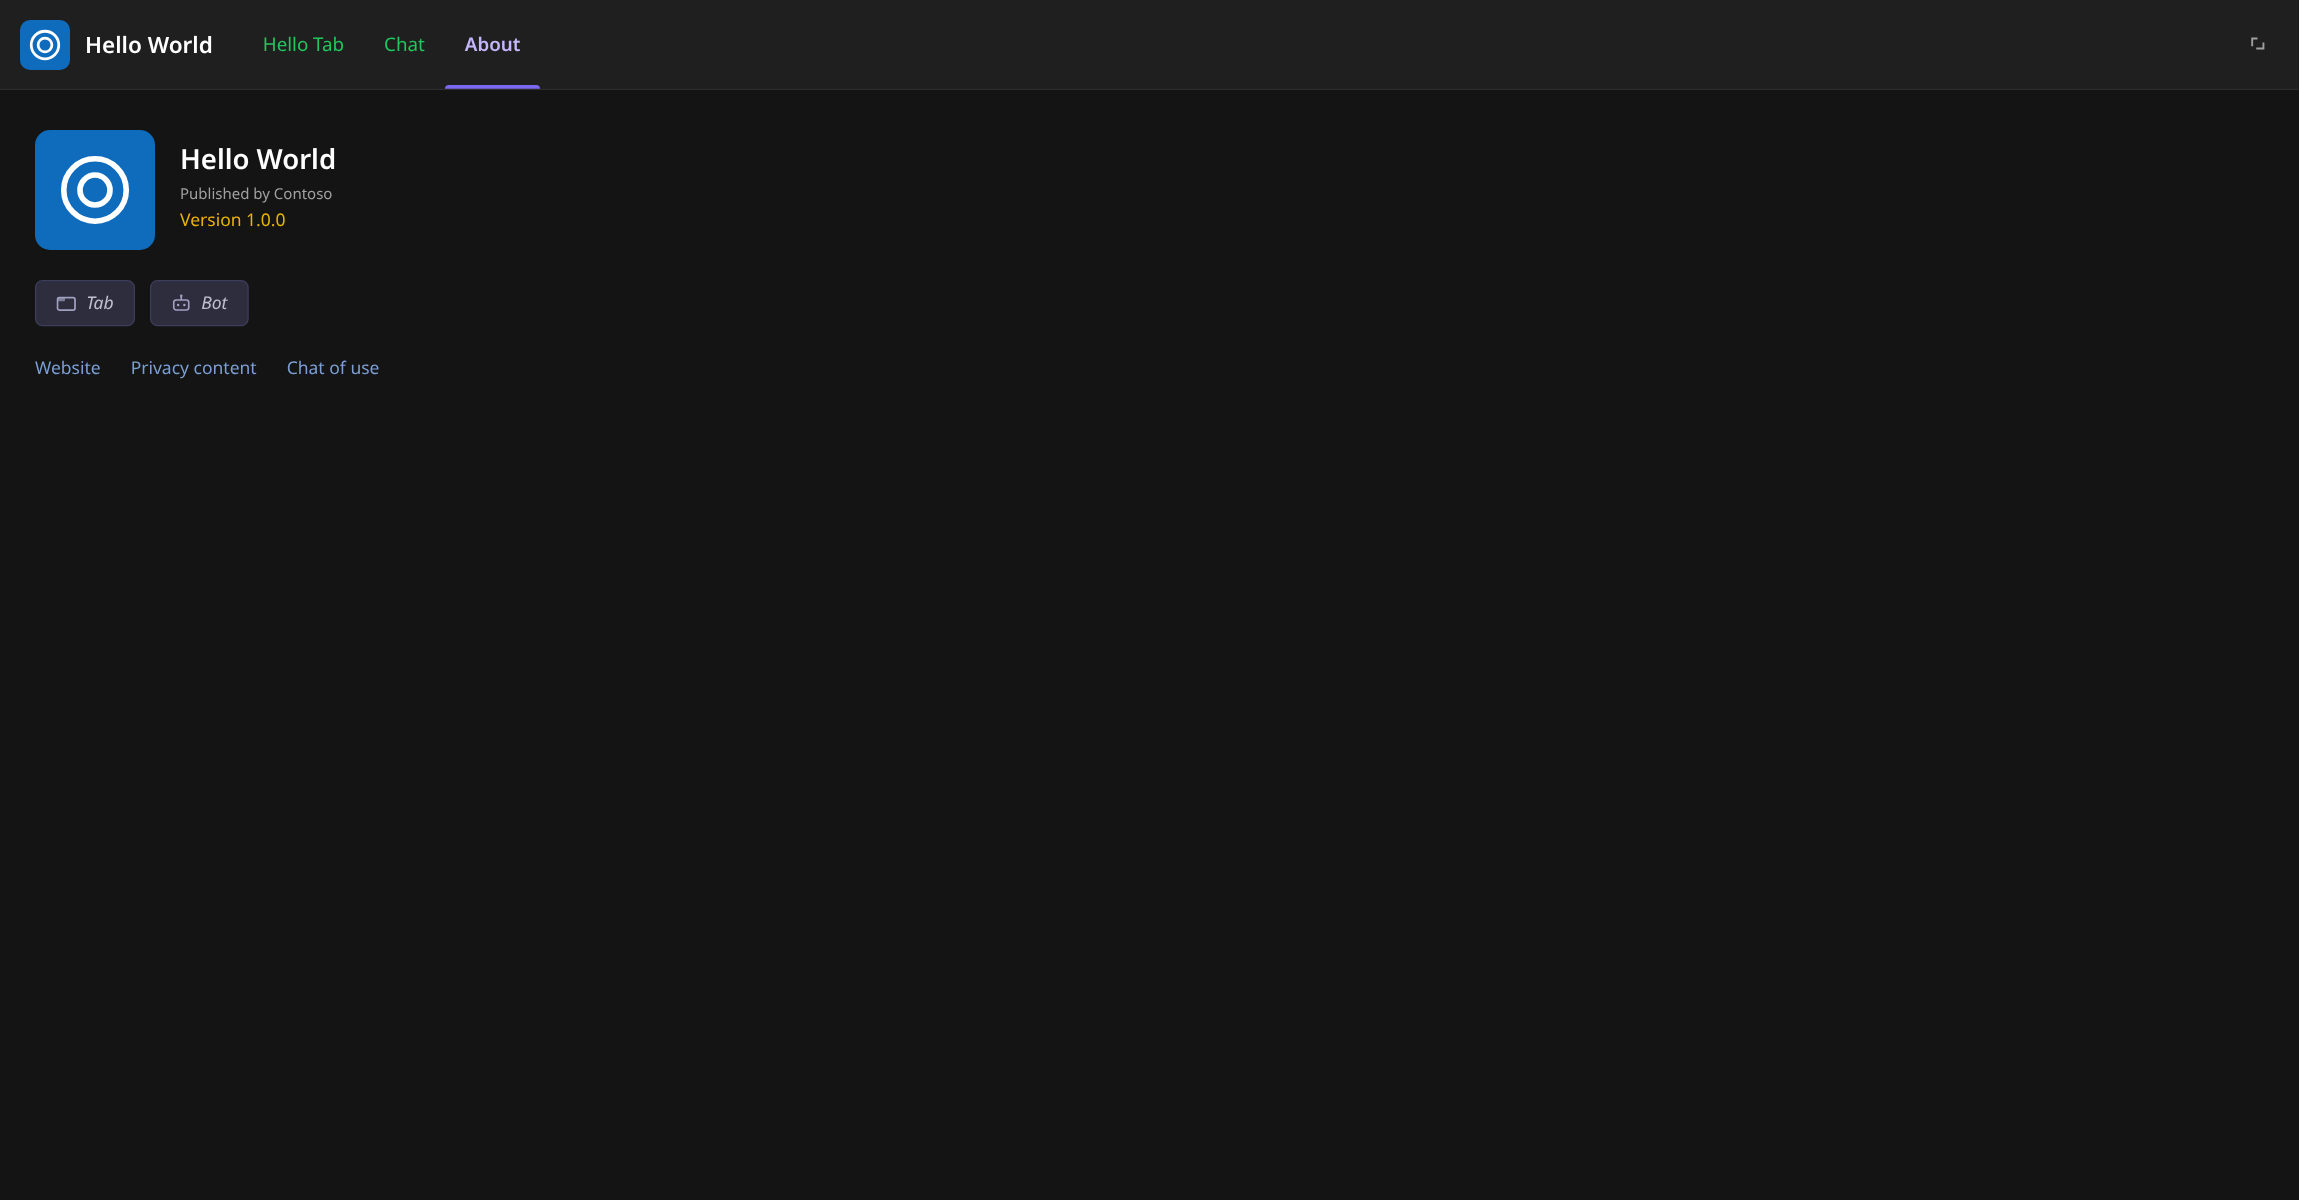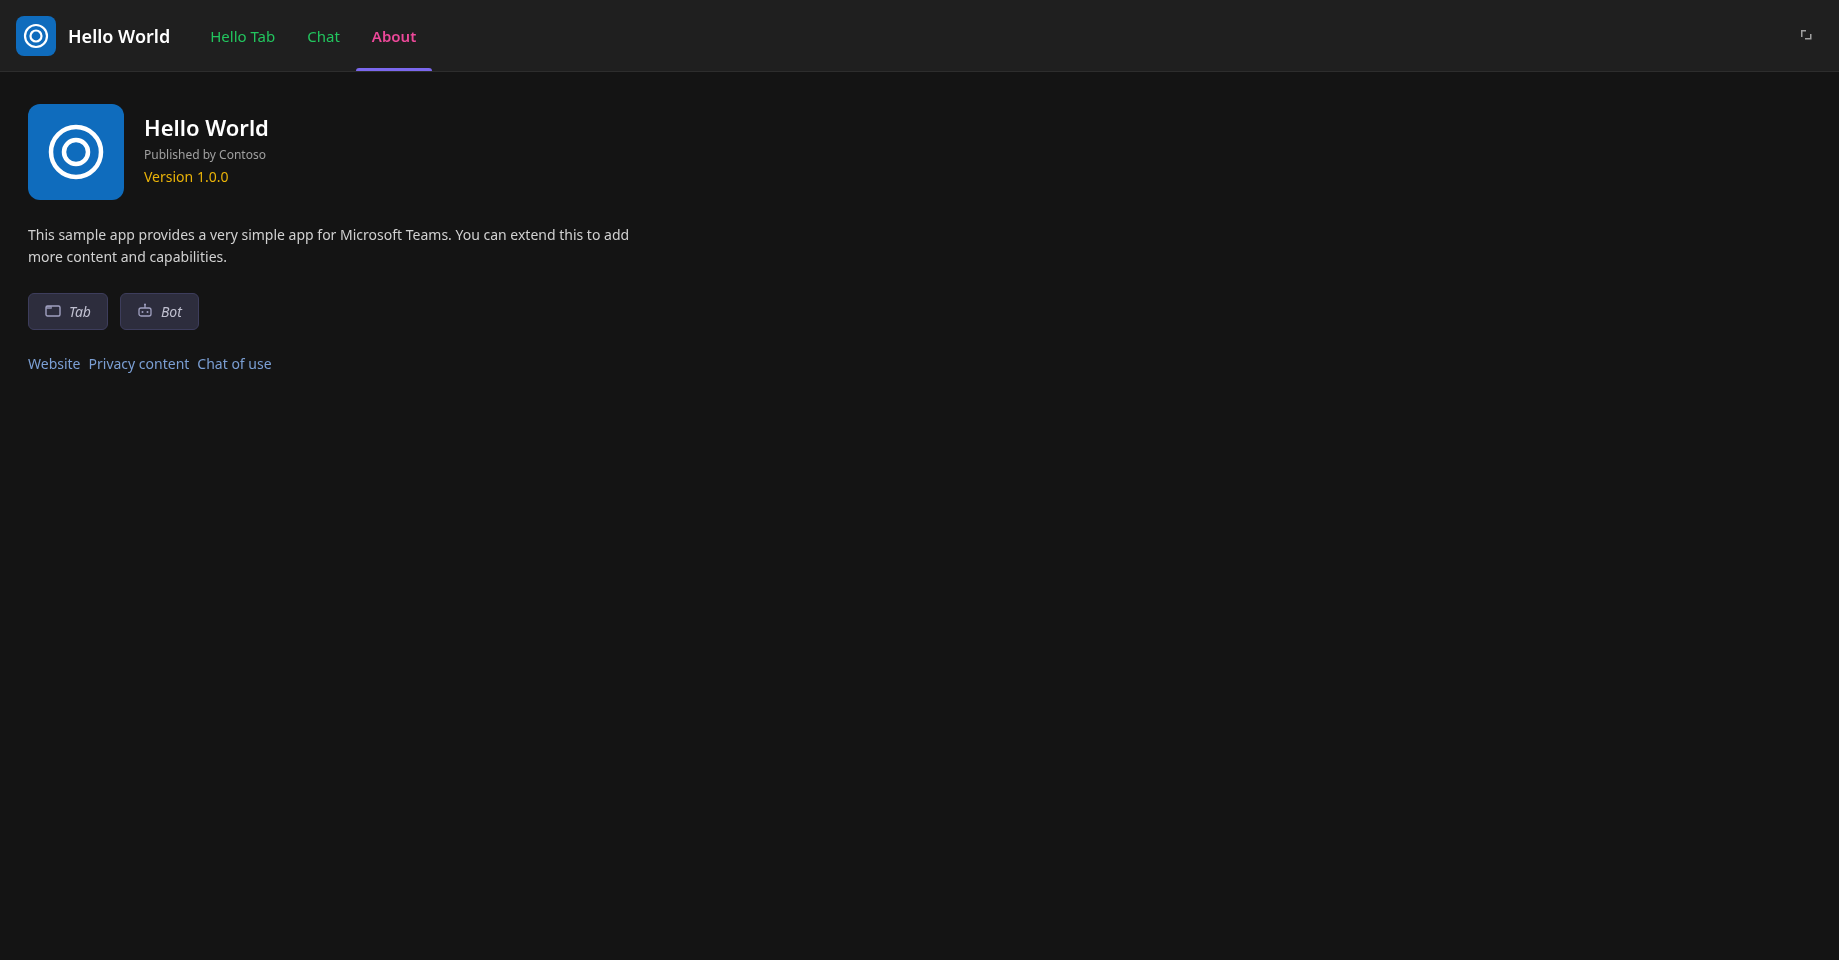--- a/index.html
+++ b/index.html
@@ -64,21 +64,21 @@
       height: 100%;
       padding: 0 16px;
       font-size: 15px;
       color: #22c55e;
       cursor: pointer;
       position: relative;
       text-decoration: none;
     }
 
     .nav-tab.active {
-      color: #ec4899;
+      color: #c4b5fd;
       font-weight: 600;
     }
 
     .nav-tab.active::after {
       content: '';
       position: absolute;
       bottom: 0;
       left: 0;
       right: 0;
       height: 3px;
@@ -187,21 +187,21 @@
 
     .capability-badge svg {
       width: 16px;
       height: 16px;
       color: #a0a0c0;
     }
 
     
     .links-row {
       display: flex;
-      gap: 8px;
+      gap: 24px;
     }
 
     .info-link {
       font-size: 14px;
       color: #7b9fd4;
       text-decoration: none;
       cursor: pointer;
     }
   </style>
 </head>
@@ -245,21 +245,20 @@
         <circle cx="30" cy="30" r="12" stroke="white" stroke-width="4.5" fill="none"></circle>
       </svg>
     </div>
     <div class="app-details">
       <span class="app-title">Hello World</span>
       <span class="app-publisher">Published by Contoso</span>
       <span class="app-version">Version 1.0.0</span>
     </div>
   </div>
 
-  <p class="app-description">This sample app provides a very simple app for Microsoft Teams. You can extend this to add more content and capabilities.</p>
 
   <div class="capabilities-row">
     <div class="capability-badge">
       <svg viewBox="0 0 16 16" fill="currentColor">
         <rect x="1" y="3" width="14" height="10" rx="1.5" stroke="currentColor" stroke-width="1.4" fill="none"></rect>
         <rect x="1" y="3" width="6" height="3" rx="1" fill="currentColor" opacity="0.7"></rect>
       </svg>
       <span>Tab</span>
     </div>
     <div class="capability-badge">

